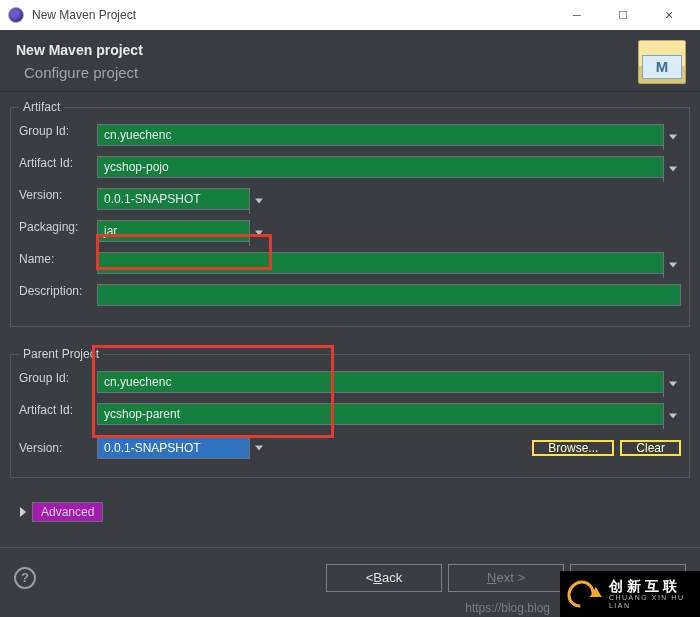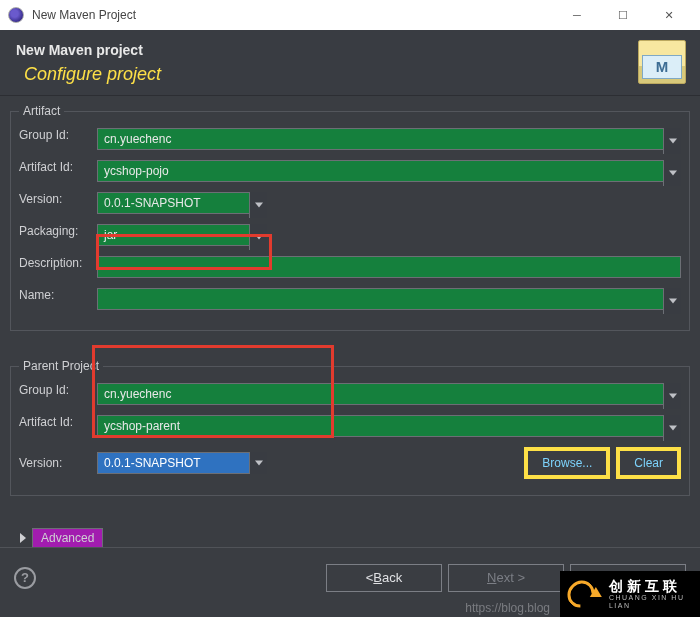--- a/index.html
+++ b/index.html
@@ -37,21 +37,21 @@
     color: #555;
     font-size: 11px;
   }
   .header {
     background: #393c42;
     padding: 12px 16px 10px 16px;
     position: relative;
     border-bottom: 1px solid #2c2e33;
   }
   .header-title { font-size: 14px; font-weight: bold; color: #e8e8e8; }
-  .header-sub { font-size: 18px; color: #fde047; margin-top: 6px; margin-left: 8px; font-style: italic; }
+  .header-sub { font-size: 15px; color: #a3a3a3; margin-top: 6px; margin-left: 8px; }
   .header-icon {
     position: absolute; right: 14px; top: 10px;
     width: 48px; height: 44px;
     background: linear-gradient(#f7e7a0 60%, #d8c97a 60%);
     border: 1px solid #bba85f;
     border-radius: 2px;
     display: flex; align-items: flex-end; justify-content: center;
     padding-bottom: 4px;
   }
   .header-icon .m-box {
@@ -59,21 +59,21 @@
     background: #dbeef8;
     border: 1px solid #7fa9c5;
     color: #3d6d94;
     font-weight: bold; font-size: 15px; text-align: center; line-height: 22px;
   }
   .body-area {
     padding: 8px 10px;
   }
   fieldset {
     border: 1px solid #53565c;
-    margin: 0 0 28px 0;
+    margin: 0 0 20px 0;
     padding: 10px 8px;
     position: relative;
   }
   legend {
     font-size: 12px;
     color: #cfd0d3;
     padding: 0 4px;
     background: #3a3d42;
   }
   .row {
@@ -116,25 +116,25 @@
     background: #393c42;
     border-left: 1px solid #6c6f75;
   }
   .input.selected-blue {
     background: #2f72c0;
     color: #fff;
     border-color: #6c6f75;
   }
   .short { max-width: 170px; }
   .btn {
-    height: 32px;
+    height: 16px;
     padding: 0 14px;
     background: #3a3d42;
-    border: 4px solid #fde047;
-    color: #7dd3fc;
+    border: 2px solid #fde047;
+    color: #fef9c3;
     font-size: 12px;
     display: inline-flex;
     align-items: center;
     justify-content: center;
   }
   .advanced-row {
     display: flex;
     align-items: center;
     padding: 4px 10px;
     gap: 6px;
@@ -300,34 +300,34 @@
       <div class="lbl">Packaging:</div>
       <div class="field-wrap short">
         <div class="input select">
           <span>jar</span>
           <span class="caret-box"></span>
         </div>
       </div>
     </div>
 
     <div class="row">
+      <div class="lbl">Name:</div>
+      <div class="field-wrap">
+        <div class="input select">
+          <span></span>
+          <span class="caret-box"></span>
+        </div>
+      </div>
+    </div>
+
+    <div class="row">
       <div class="lbl">Description:</div>
       <div class="field-wrap">
         <div class="input">
           <span></span>
-        </div>
-      </div>
-    </div>
-
-    <div class="row">
-      <div class="lbl">Name:</div>
-      <div class="field-wrap">
-        <div class="input select">
-          <span></span>
-          <span class="caret-box"></span>
         </div>
       </div>
     </div>
   </fieldset>
 
   <fieldset>
     <legend>Parent Project</legend>
 
     <div class="row">
       <div class="lbl">Group Id:</div>

